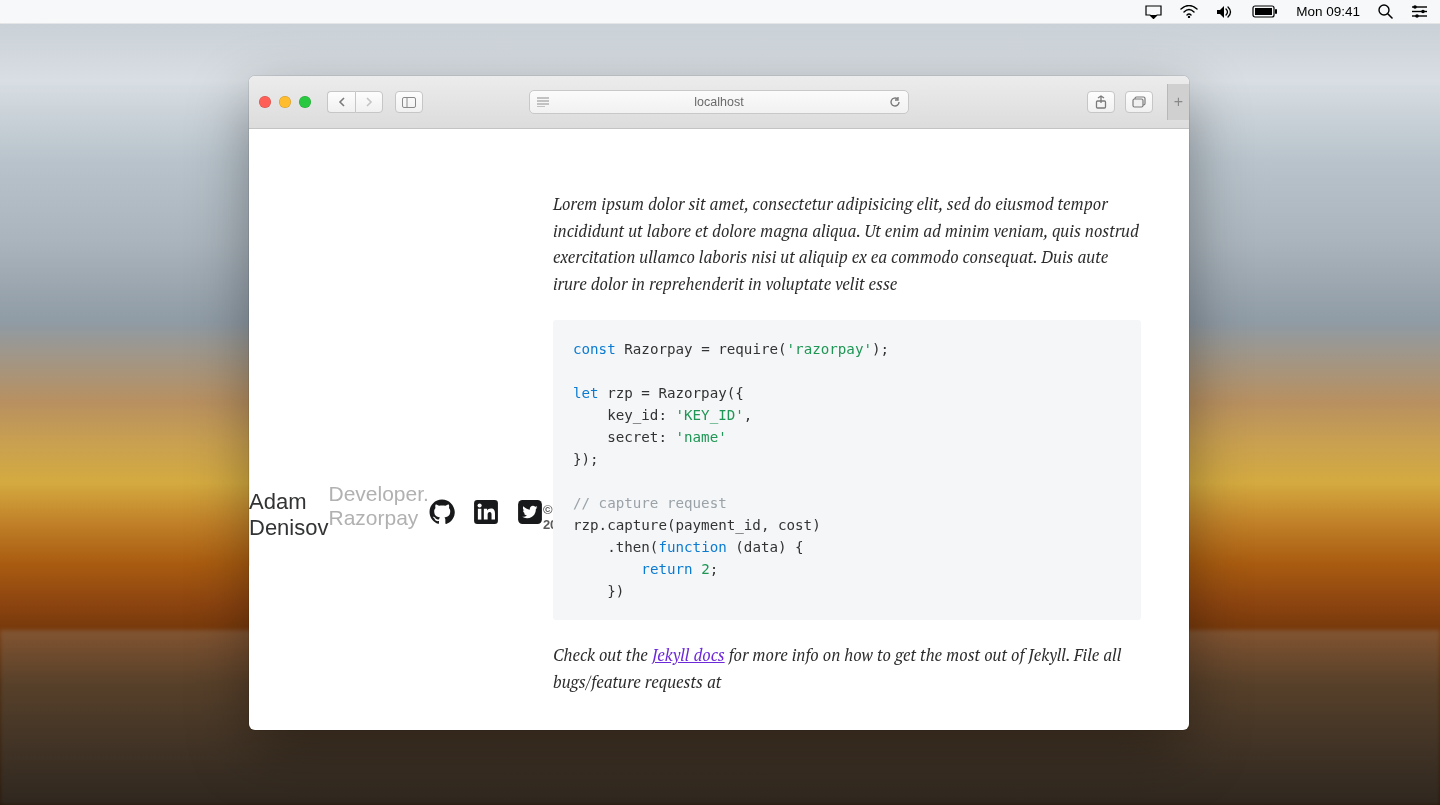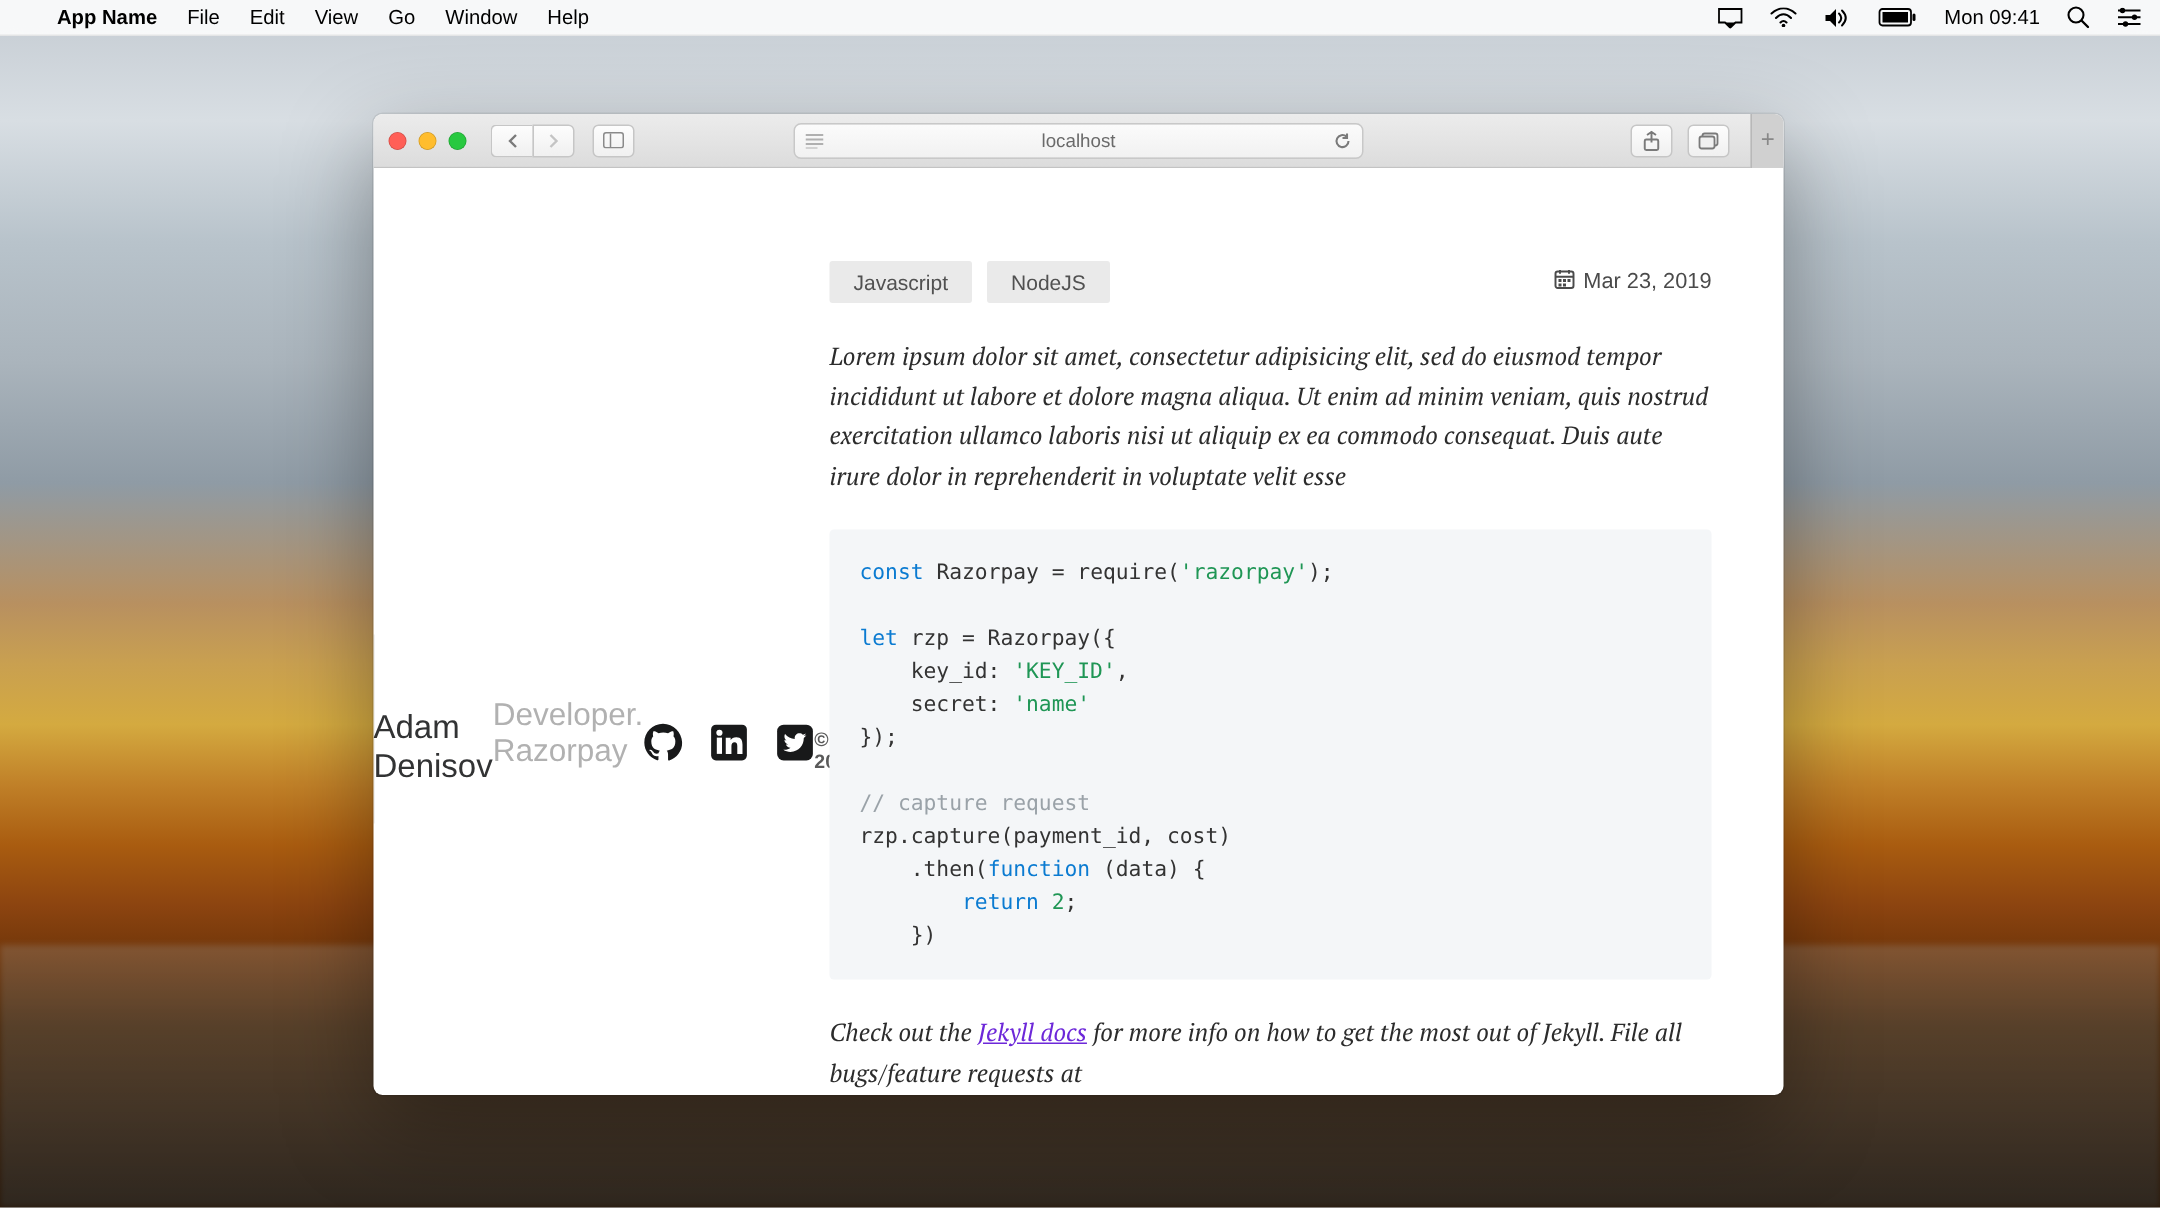--- a/index.html
+++ b/index.html
@@ -42,21 +42,21 @@
   .menubar .clock { font-size: 13.5px; }
   
   
   .browser {
     position: absolute; left: 249px; top: 76px; width: 940px; height: 654px;
     background: #fff; border-radius: 6px;
     box-shadow: 0 20px 60px rgba(0,0,0,.35), 0 0 0 1px rgba(0,0,0,.08);
     overflow: hidden;
   }
   .titlebar {
-    height: 36px;
+    height: 53px;
     background: linear-gradient(#ececec,#dcdcdc);
     border-bottom: 1px solid #c3c3c3;
     display: flex; align-items: center;
     position: relative;
     padding: 0 10px;
   }
   .traffic { display:flex; gap:8px; }
   .traffic span { width:12px; height:12px; border-radius:50%; display:block; box-shadow: inset 0 0 0 .5px rgba(0,0,0,.2);}
   .tl-close{ background:#ff5f57;} .tl-min{ background:#ffbd2e;} .tl-max{ background:#28c940;}
   
@@ -177,30 +177,20 @@
   .tok-str{ color:#1f9655;}
   .tok-num{ color:#1f9655;}
   .tok-com{ color:#9aa2a8;}
 </style>
 </head>
 <body>
 
 <div class="desktop"></div>
 
 <div class="menubar">
-  <div class="left">
-    <span class="apple item"></span>
-    <span class="appname item">App Name</span>
-    <span class="item">File</span>
-    <span class="item">Edit</span>
-    <span class="item">View</span>
-    <span class="item">Go</span>
-    <span class="item">Window</span>
-    <span class="item">Help</span>
-  </div>
   <div class="right">
     <span>
       <svg width="17" height="14" viewBox="0 0 17 14">
           <path d="M1 1h15v9h-4l-3.5 3.5L5 10H1z" fill="none" stroke="#000" stroke-width="1.2"></path>
           <path d="M5 10l3.5 3.5L12 10z" fill="#000"></path>
         </svg>
     </span>
     <span>
       <svg width="18" height="13" viewBox="0 0 18 13">
           <path d="M1 4 Q9 -3 17 4 M4 7 Q9 2 14 7 M7 10 Q9 8 11 10" fill="none" stroke="#000" stroke-width="1.4" stroke-linecap="round"></path>
@@ -325,40 +315,20 @@
           <svg width="26" height="26" viewBox="0 0 24 24" fill="#18191a">
               <rect x="1" y="1" width="22" height="22" rx="4"></rect>
               <path d="M19 7.6c-.5.2-1 .4-1.6.4.6-.3 1-.9 1.2-1.5-.5.3-1.1.6-1.8.7-.5-.6-1.3-.9-2.1-.9-1.6 0-2.9 1.3-2.9 2.9 0 .2 0 .5.1.7-2.4-.1-4.6-1.3-6-3.1-.3.4-.4.9-.4 1.5 0 1 .5 1.9 1.3 2.4-.5 0-.9-.1-1.3-.4 0 1.4 1 2.6 2.3 2.9-.2.1-.5.1-.8.1-.2 0-.4 0-.6-.1.4 1.2 1.5 2 2.8 2-1 .8-2.3 1.3-3.7 1.3h-.7c1.3.8 2.8 1.3 4.4 1.3 5.3 0 8.2-4.4 8.2-8.2v-.4c.6-.4 1.1-.9 1.5-1.5z" fill="#fff"></path>
             </svg>
         </a>
       </div>
       <div class="copyright">© 2019</div>
     </aside>
 
     <main class="article-col">
-      <div class="meta-row">
-        <span class="tag">Javascript</span>
-        <span class="tag">NodeJS</span>
-        <span class="date">
-          <span>
-            <svg width="14" height="14" viewBox="0 0 14 14" fill="#4a4a4a">
-                <rect x="1" y="2" width="12" height="11" rx="1.5" fill="none" stroke="#4a4a4a" stroke-width="1.3"></rect>
-                <line x1="1" y1="5.5" x2="13" y2="5.5" stroke="#4a4a4a" stroke-width="1.3"></line>
-                <line x1="4" y1="1" x2="4" y2="3.5" stroke="#4a4a4a" stroke-width="1.3"></line>
-                <line x1="10" y1="1" x2="10" y2="3.5" stroke="#4a4a4a" stroke-width="1.3"></line>
-                <rect x="3" y="7" width="2" height="2"></rect>
-                <rect x="6" y="7" width="2" height="2"></rect>
-                <rect x="9" y="7" width="2" height="2"></rect>
-                <rect x="3" y="10" width="2" height="2"></rect>
-                <rect x="6" y="10" width="2" height="2"></rect>
-              </svg>
-          </span>
-          <span>Mar 23, 2019</span>
-        </span>
-      </div>
 
       <p class="para">Lorem ipsum dolor sit amet, consectetur adipisicing elit, sed do eiusmod tempor incididunt ut labore et dolore magna aliqua. Ut enim ad minim veniam, quis nostrud exercitation ullamco laboris nisi ut aliquip ex ea commodo consequat. Duis aute irure dolor in reprehenderit in voluptate velit esse</p>
 
       <pre class="codeblock"><span class="tok-kw">const</span><span> Razorpay = require(</span><span class="tok-str">'razorpay'</span><span>);</span>
 
 <span class="tok-kw">let</span><span> rzp = Razorpay({</span>
 <span>    key_id: </span><span class="tok-str">'KEY_ID'</span><span>,</span>
 <span>    secret: </span><span class="tok-str">'name'</span>
 <span>});</span>
 

